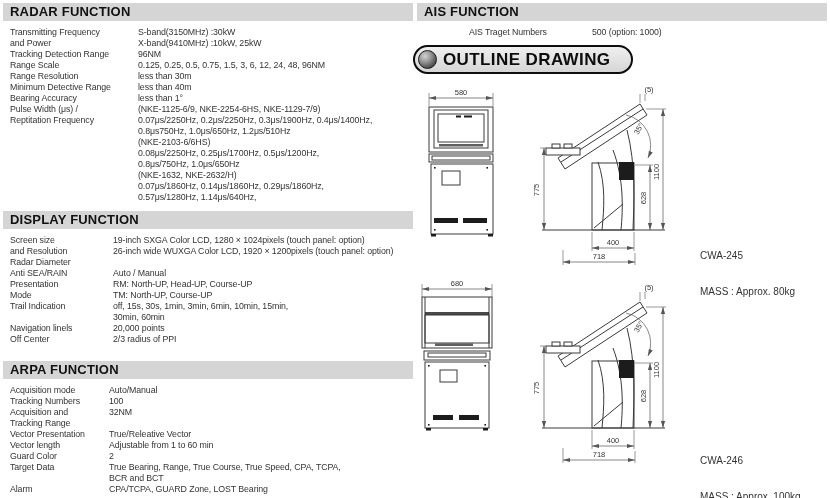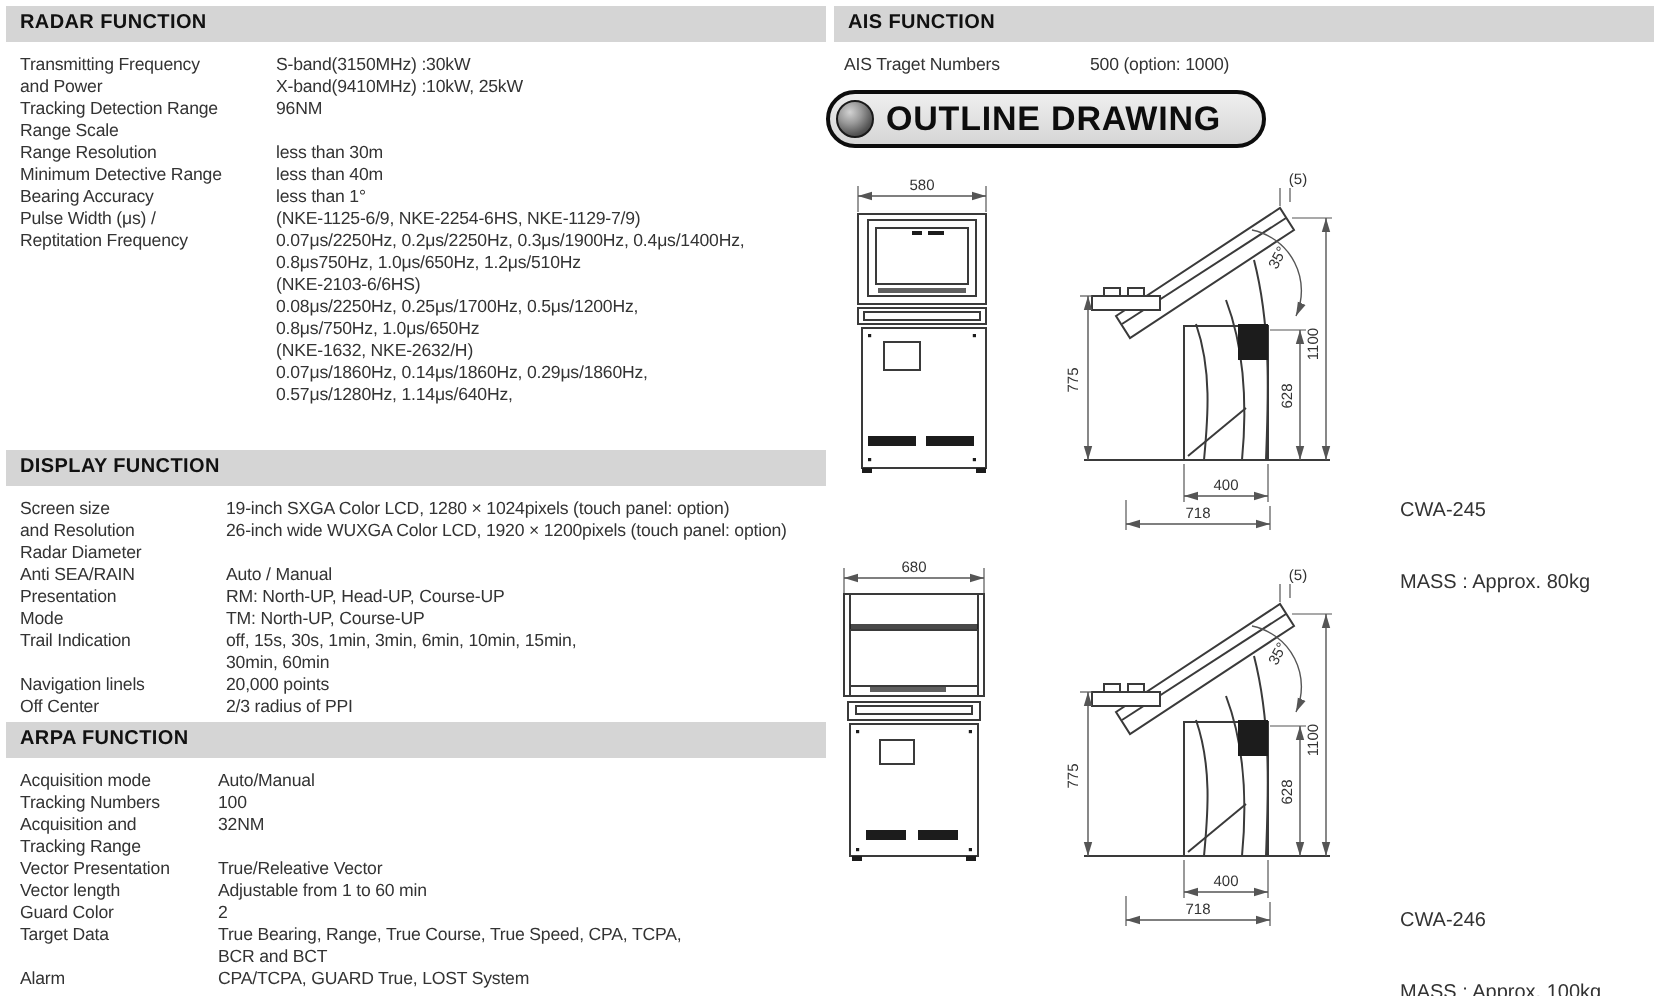--- a/index.html
+++ b/index.html
@@ -4,34 +4,34 @@
 <style>
   html,body{margin:0;padding:0;}
   body{
     width:830px;height:498px;position:relative;overflow:hidden;
     background:#ffffff;color:#333;
     font-family:"Liberation Sans", sans-serif;
   }
   .spec{position:absolute;width:410px;}
   .bar{
     background:#d5d5d5;height:18px;line-height:18px;
-    font-size:10px;font-weight:bold;color:#111;
+    font-size:13px;font-weight:bold;color:#111;
     padding-left:7px;margin:0;letter-spacing:.2px;
   }
   .rows{padding:6px 0 0 7px;}
   .row{display:flex;font-size:8.8px;line-height:11px;letter-spacing:-0.1px;}
   .lbl{flex:0 0 auto;white-space:pre;}
   .val{white-space:pre;}
   .radar  .lbl{width:128px;}
   .display .lbl{width:103px;}
   .arpa   .lbl{width:99px;}
-  .ais    .lbl{width:123px;}
+  .ais    .lbl{width:123px;margin-left:47px;}
 
   #sec-radar  {left:3px;  top:3px;}
-  #sec-display{left:3px;  top:211px;margin-top:14px;}
+  #sec-display{left:3px;  top:211px;}
   #sec-arpa   {left:3px;  top:361px;}
   #sec-ais    {left:417px;top:3px;}
 
   #badge{
     position:absolute;left:413px;top:45px;width:220px;height:29px;
     border:2.5px solid #0d0d0d;border-radius:15px;box-sizing:border-box;
     background:linear-gradient(#efefef,#d6d6d6);
     display:flex;align-items:center;
   }
   .ball{
@@ -66,20 +66,21 @@
 and Power</div>
         <div class="val">S-band(3150MHz) :30kW
 X-band(9410MHz) :10kW, 25kW</div>
       </div>
     <div class="row">
         <div class="lbl">Tracking Detection Range</div>
         <div class="val">96NM</div>
       </div>
     <div class="row">
         <div class="lbl">Range Scale</div>
+        <div class="val">0.125, 0.25, 0.5, 0.75, 1.5, 3, 6, 12, 24, 48, 96NM</div>
       </div>
     <div class="row">
         <div class="lbl">Range Resolution</div>
         <div class="val">less than 30m</div>
       </div>
     <div class="row">
         <div class="lbl">Minimum Detective Range</div>
         <div class="val">less than 40m</div>
       </div>
     <div class="row">
@@ -168,21 +169,21 @@
         <div class="lbl">Guard Color</div>
         <div class="val">2</div>
       </div>
     <div class="row">
         <div class="lbl">Target Data</div>
         <div class="val">True Bearing, Range, True Course, True Speed, CPA, TCPA,
 BCR and BCT</div>
       </div>
     <div class="row">
         <div class="lbl">Alarm</div>
-        <div class="val">CPA/TCPA, GUARD True, LOST System</div>
+        <div class="val">CPA/TCPA, GUARD Zone, LOST Bearing</div>
       </div>
   </div>
 </section>
 
 <section class="spec" id="sec-ais">
   <h2 class="bar">AIS FUNCTION</h2>
   <div class="rows ais" style="padding-left:5px;">
     <div class="row">
         <div class="lbl">AIS Traget Numbers</div>
         <div class="val">500 (option: 1000)</div>

